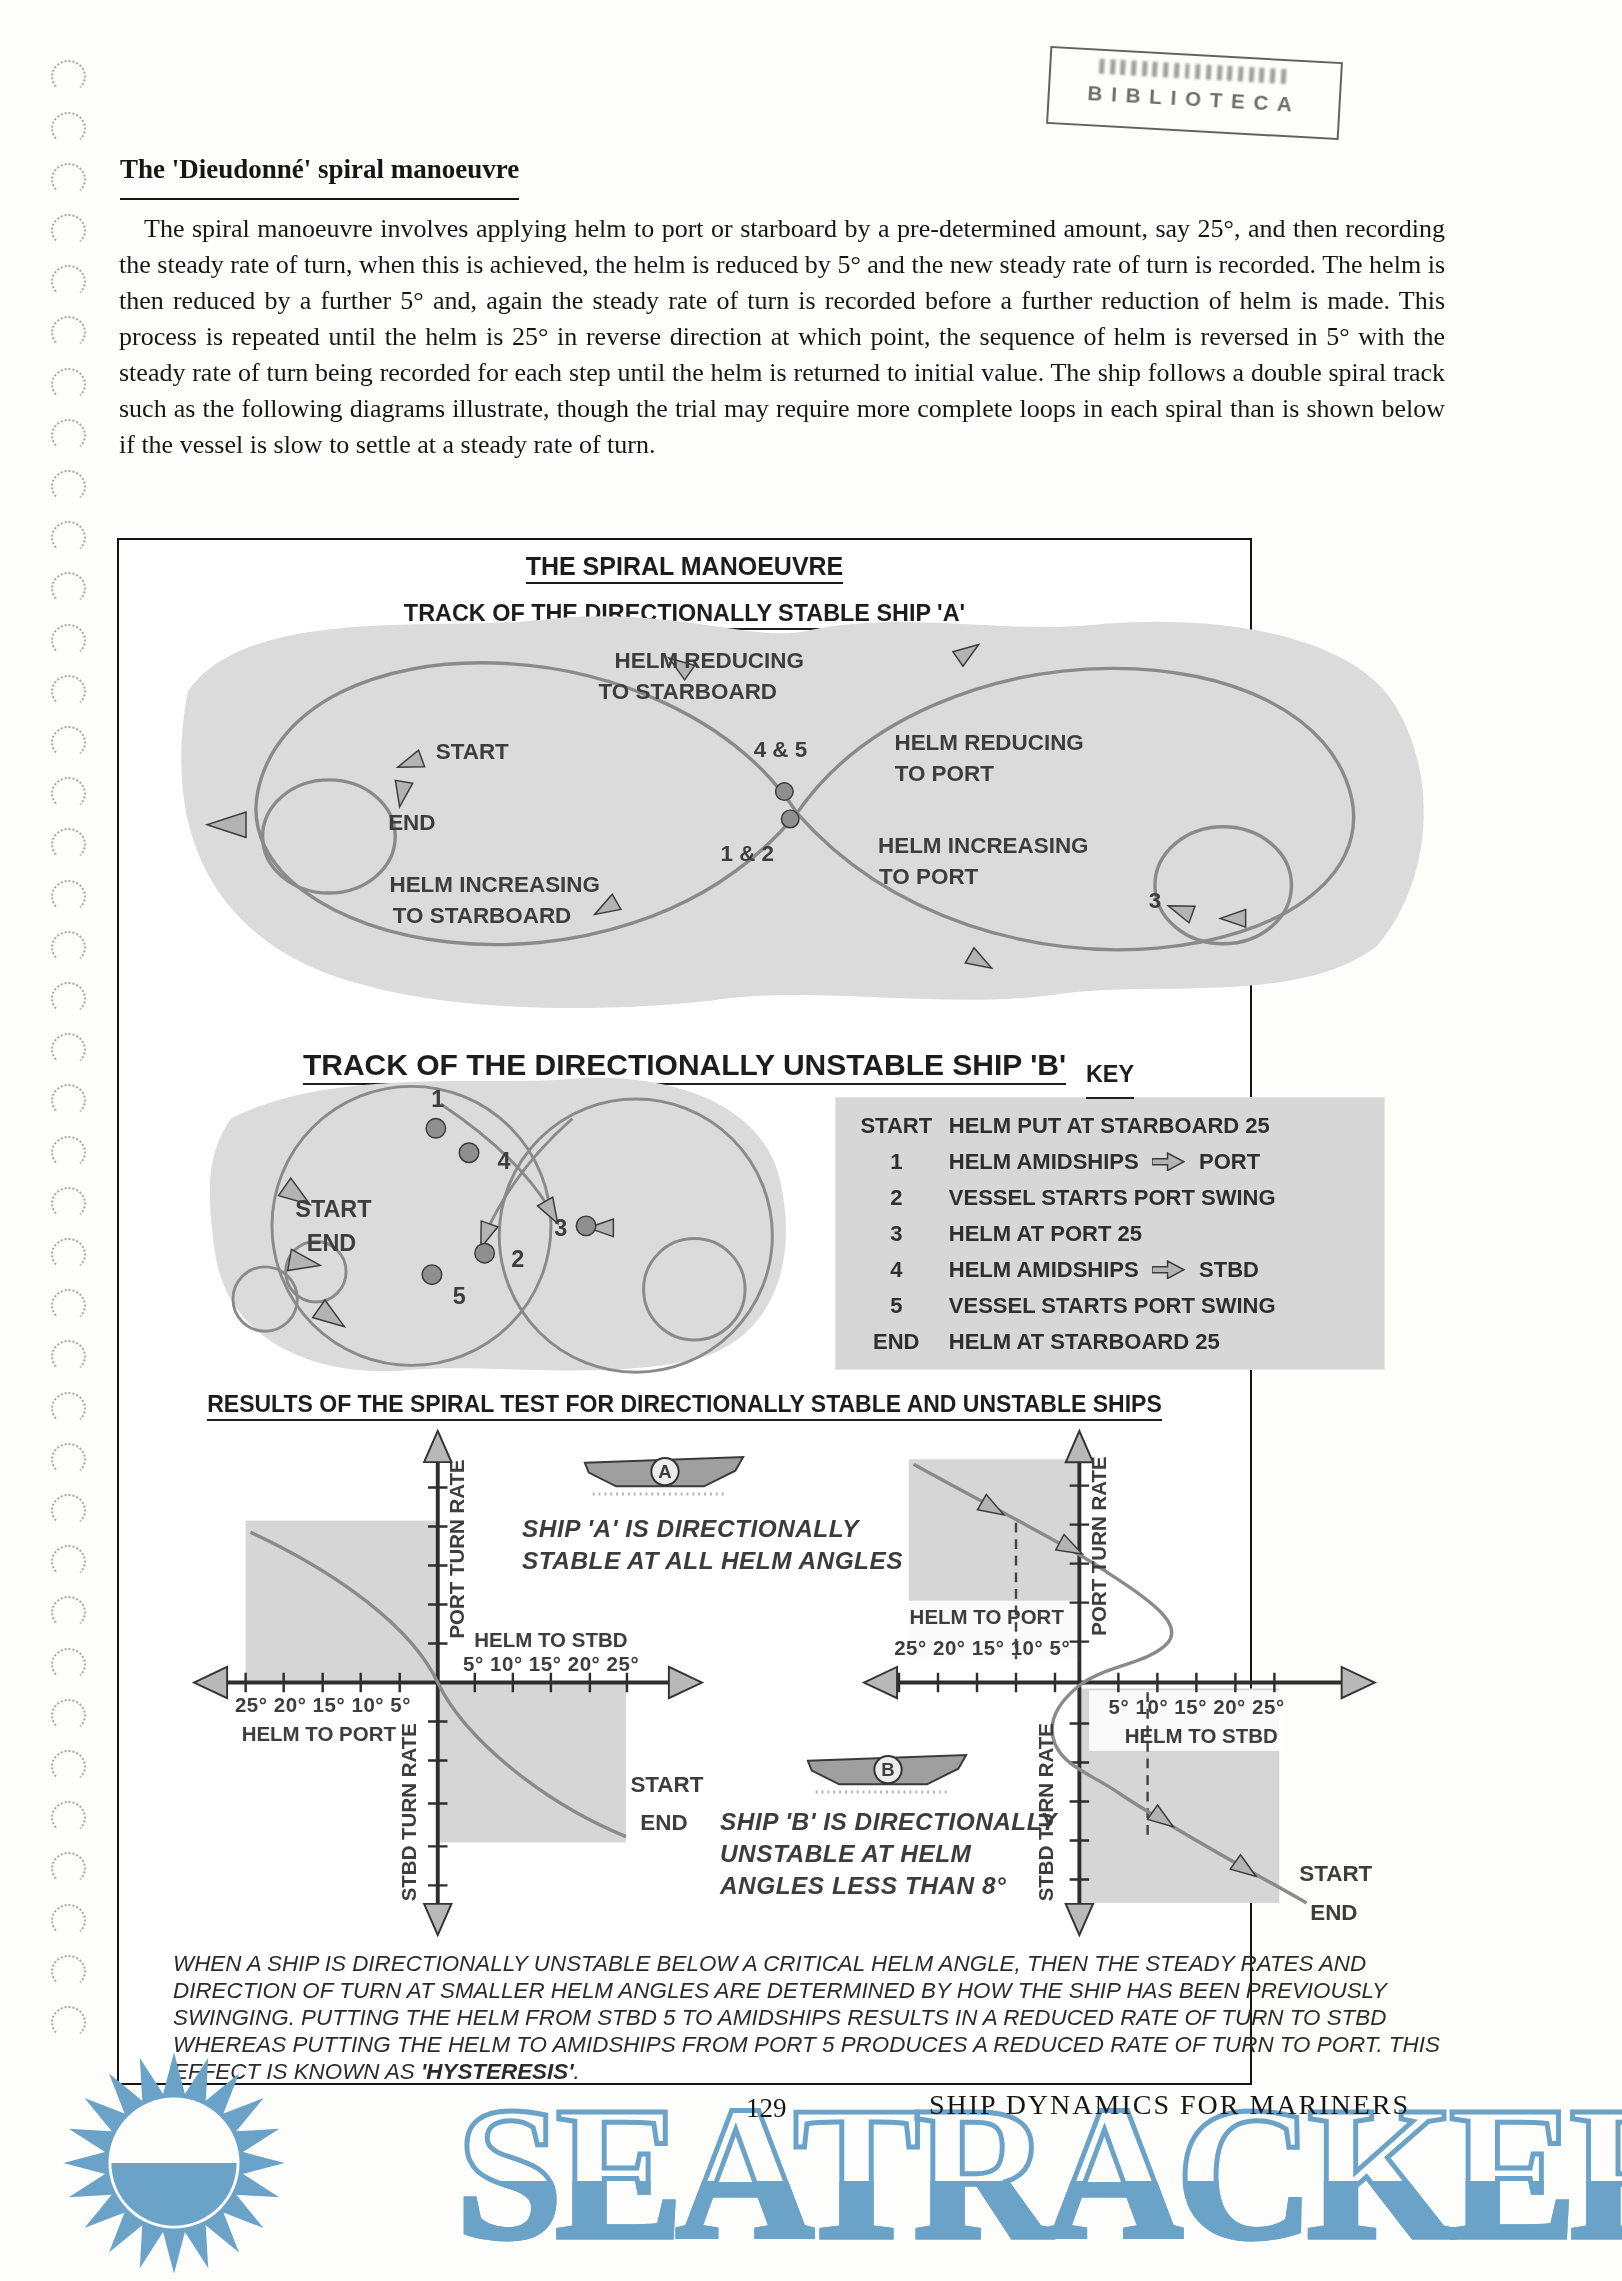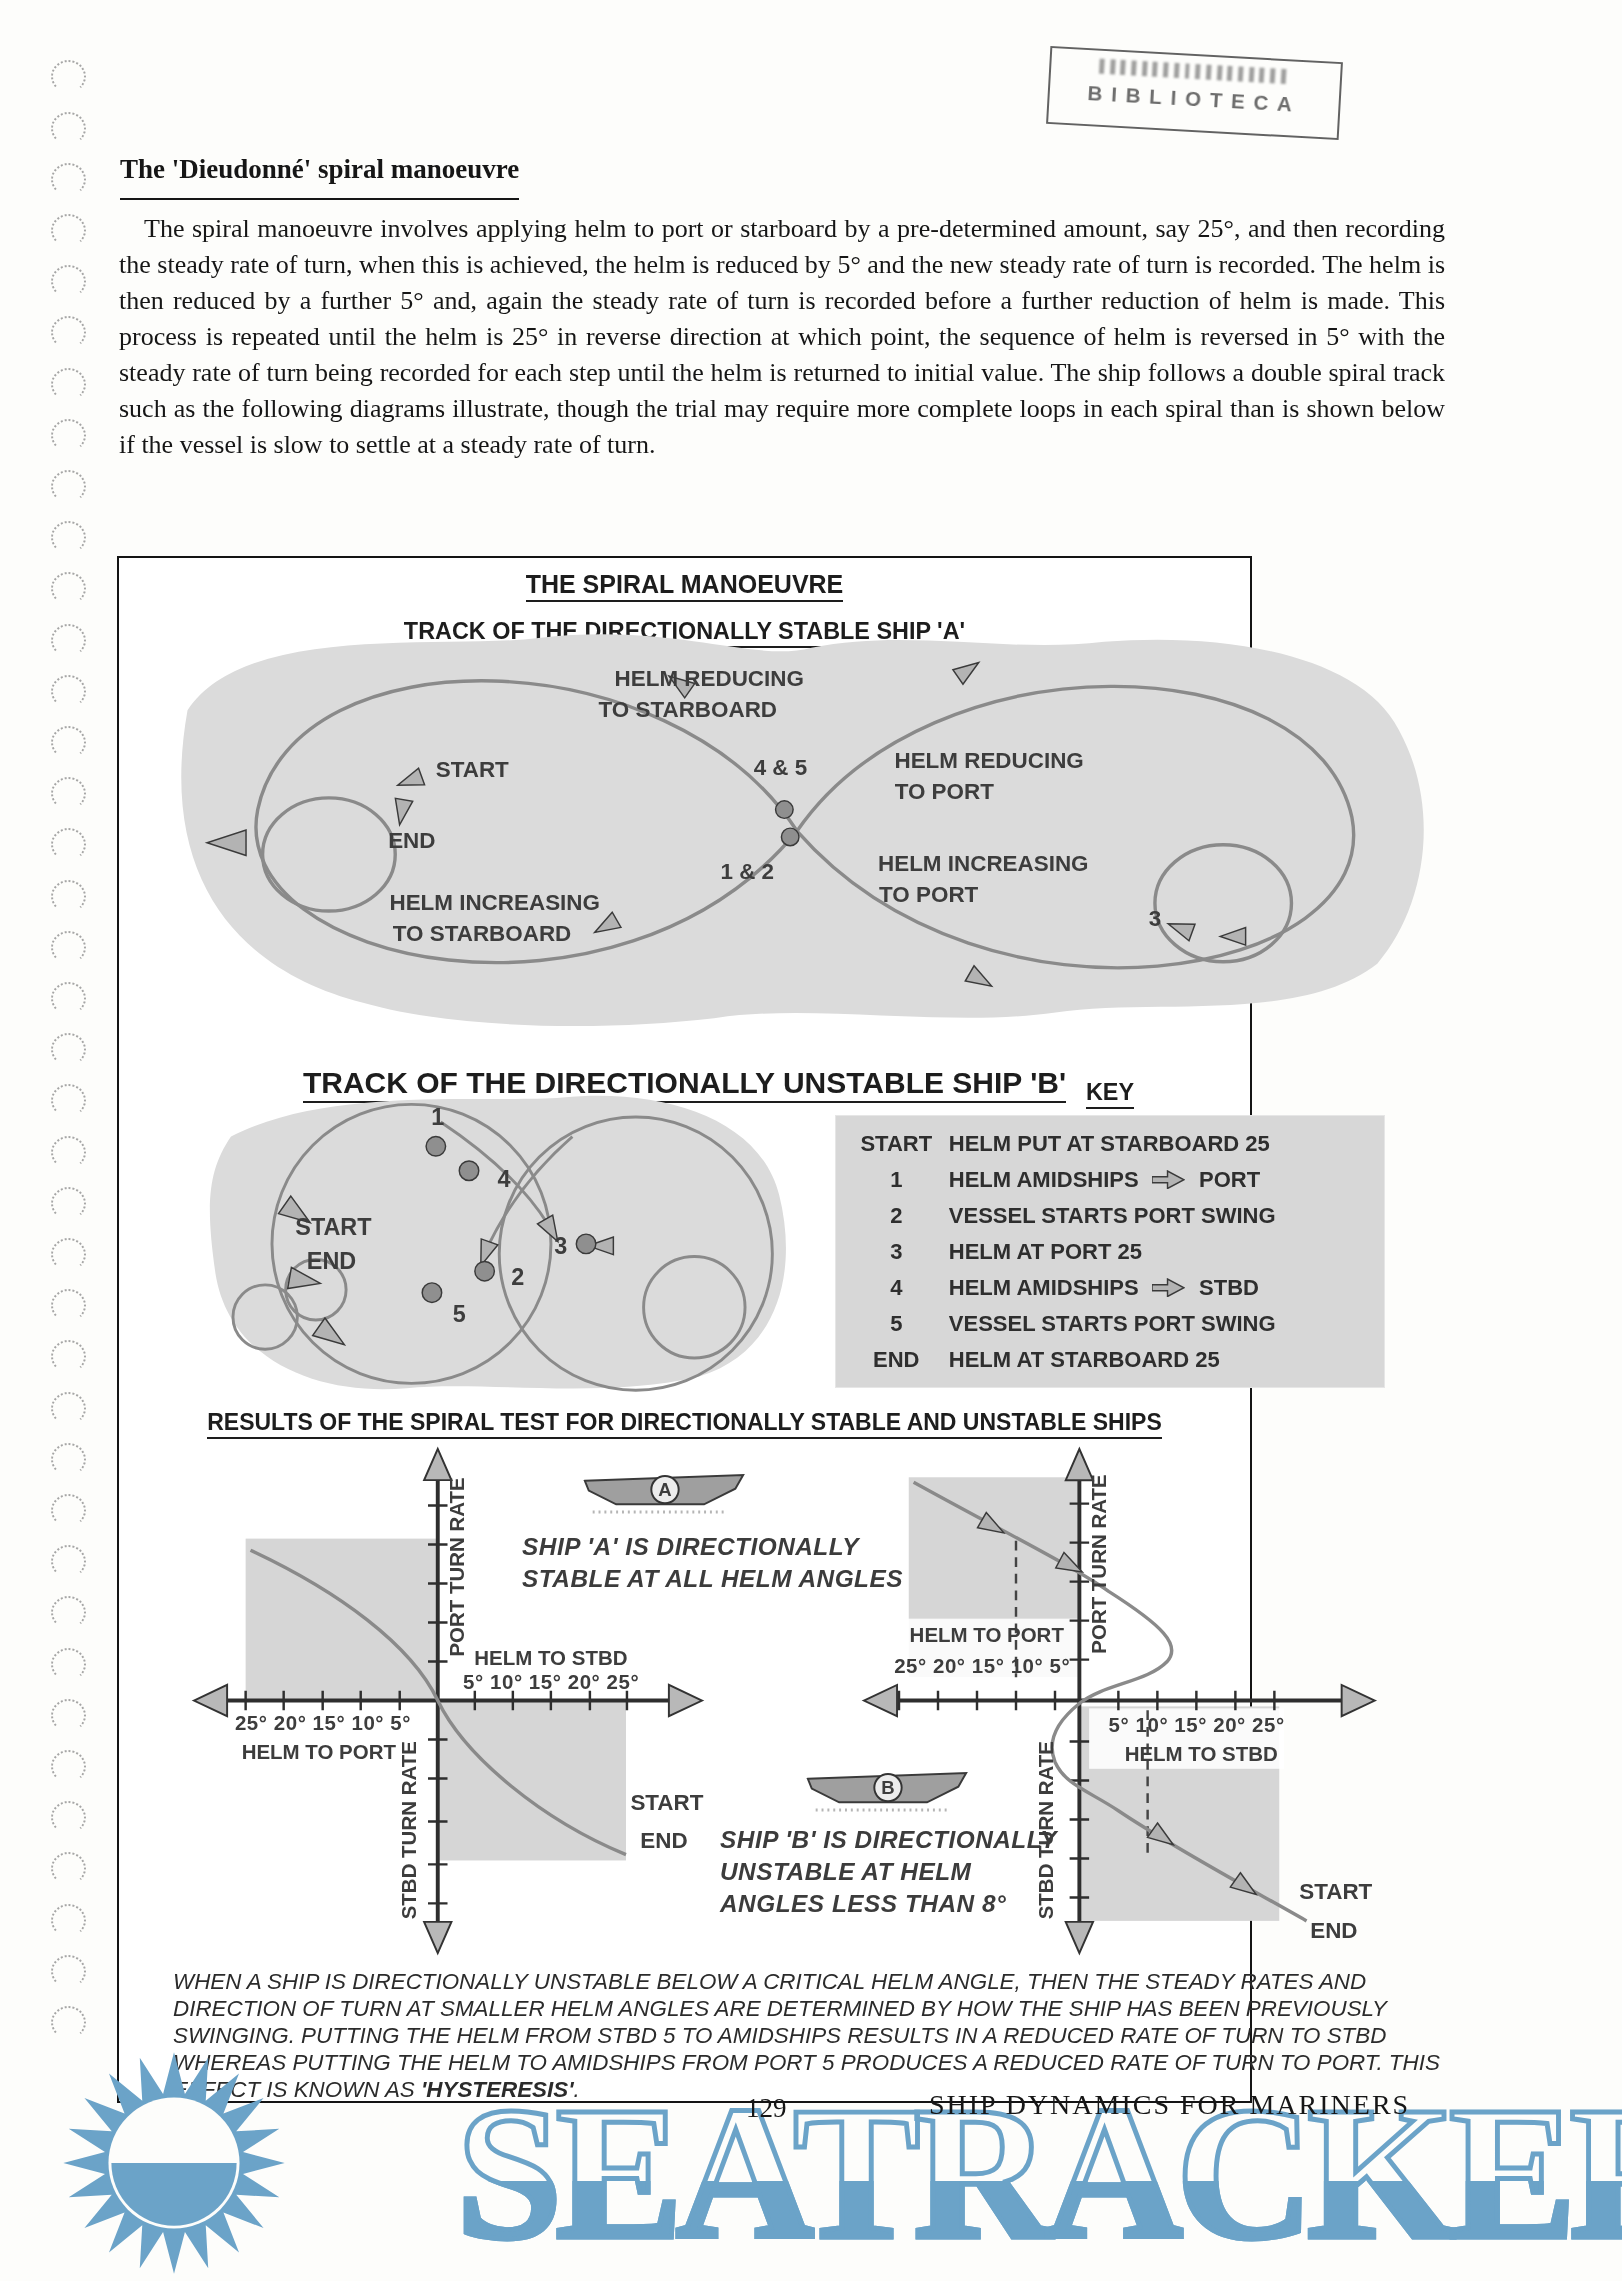--- a/index.html
+++ b/index.html
@@ -14,34 +14,34 @@
   .stamp { position:absolute; left:1048px; top:54px; width:293px; height:78px; border:2.9px solid #3c3c3c; transform:rotate(3.2deg); padding:5.9px 9.8px 3.9px; opacity:.8; }
   .stamp-noise { height:15.6px; width:72%; margin:2px auto 7.8px; background:repeating-linear-gradient(90deg, rgba(40,40,40,.55) 0 4.9px, rgba(40,40,40,0) 4.9px 10.7px); filter:blur(1.2px); }
   .stamp-text { font-family:"Liberation Sans", sans-serif; font-size:20.5px; font-weight:bold; letter-spacing:8.8px; color:#4a4a4a; text-align:center; filter:blur(0.6px); }
 
   
   .heading { position:absolute; left:120px; top:154px; font-size:27px; font-weight:bold; }
   .heading span { border-bottom:2.9px solid #161616; padding-bottom:14px; }
   .intro { position:absolute; left:119px; top:211px; width:1326px; font-size:26px; line-height:36px; text-align:justify; text-indent:25px; }
 
   
-  .figure { position:absolute; left:117px; top:538px; width:1135px; height:1547px; border:2.9px solid #141414; background:#fff; font-family:"Liberation Sans", sans-serif;margin-top:18px; }
+  .figure { position:absolute; left:117px; top:538px; width:1135px; height:1547px; border:2.9px solid #141414; background:#fff; font-family:"Liberation Sans", sans-serif; }
   .fig-title { position:absolute; left:0; width:100%; text-align:center; font-weight:bold; color:#1d1d1d; }
   .fig-title span { border-bottom:2.9px solid #1d1d1d; padding-bottom:2px; }
   .t-main { top:11.7px; font-size:25px; }
   .t-trackA { top:60px; font-size:23.4px; }
   .t-trackB { top:508px; font-size:30px; }
   .t-results { top:851px; font-size:23px; }
 
   svg text { font-family:"Liberation Sans", sans-serif; font-weight:bold; fill:#3d3d3d; }
 
   
   .key-panel { position:absolute; left:717px; top:521px; width:548px; }
   .key-title { text-align:center; font-size:23.4px; font-weight:bold; color:#1d1d1d; margin-bottom:9.8px; }
-  .key-title span { border-bottom:2.9px solid #1d1d1d; padding-bottom:2px;text-align:right; }
+  .key-title span { border-bottom:2.9px solid #1d1d1d; padding-bottom:10px;text-align:right; }
   .key-box { background:#d7d7d7; padding:9.8px 7.8px; box-shadow:0 0 0 1px #e6e6e6; }
   .key-row { display:flex; align-items:center; height:36px; font-size:22px; font-weight:bold; color:#2e2e2e; }
   .key-k { width:105px; text-align:center; flex:none; }
   .key-v { display:flex; align-items:center; gap:13.7px; }
   .key-arrow { width:33px; height:19.5px; flex:none; }
 
   
   .cap { position:absolute; font-family:"Liberation Sans", sans-serif; font-style:italic; font-weight:bold; color:#3c3c3c; font-size:24.4px; line-height:32px; letter-spacing:0.5px; }
   .capA { left:403px; top:973px; width:449px; }
   .capB { left:601px; top:1266px; width:390px; }

